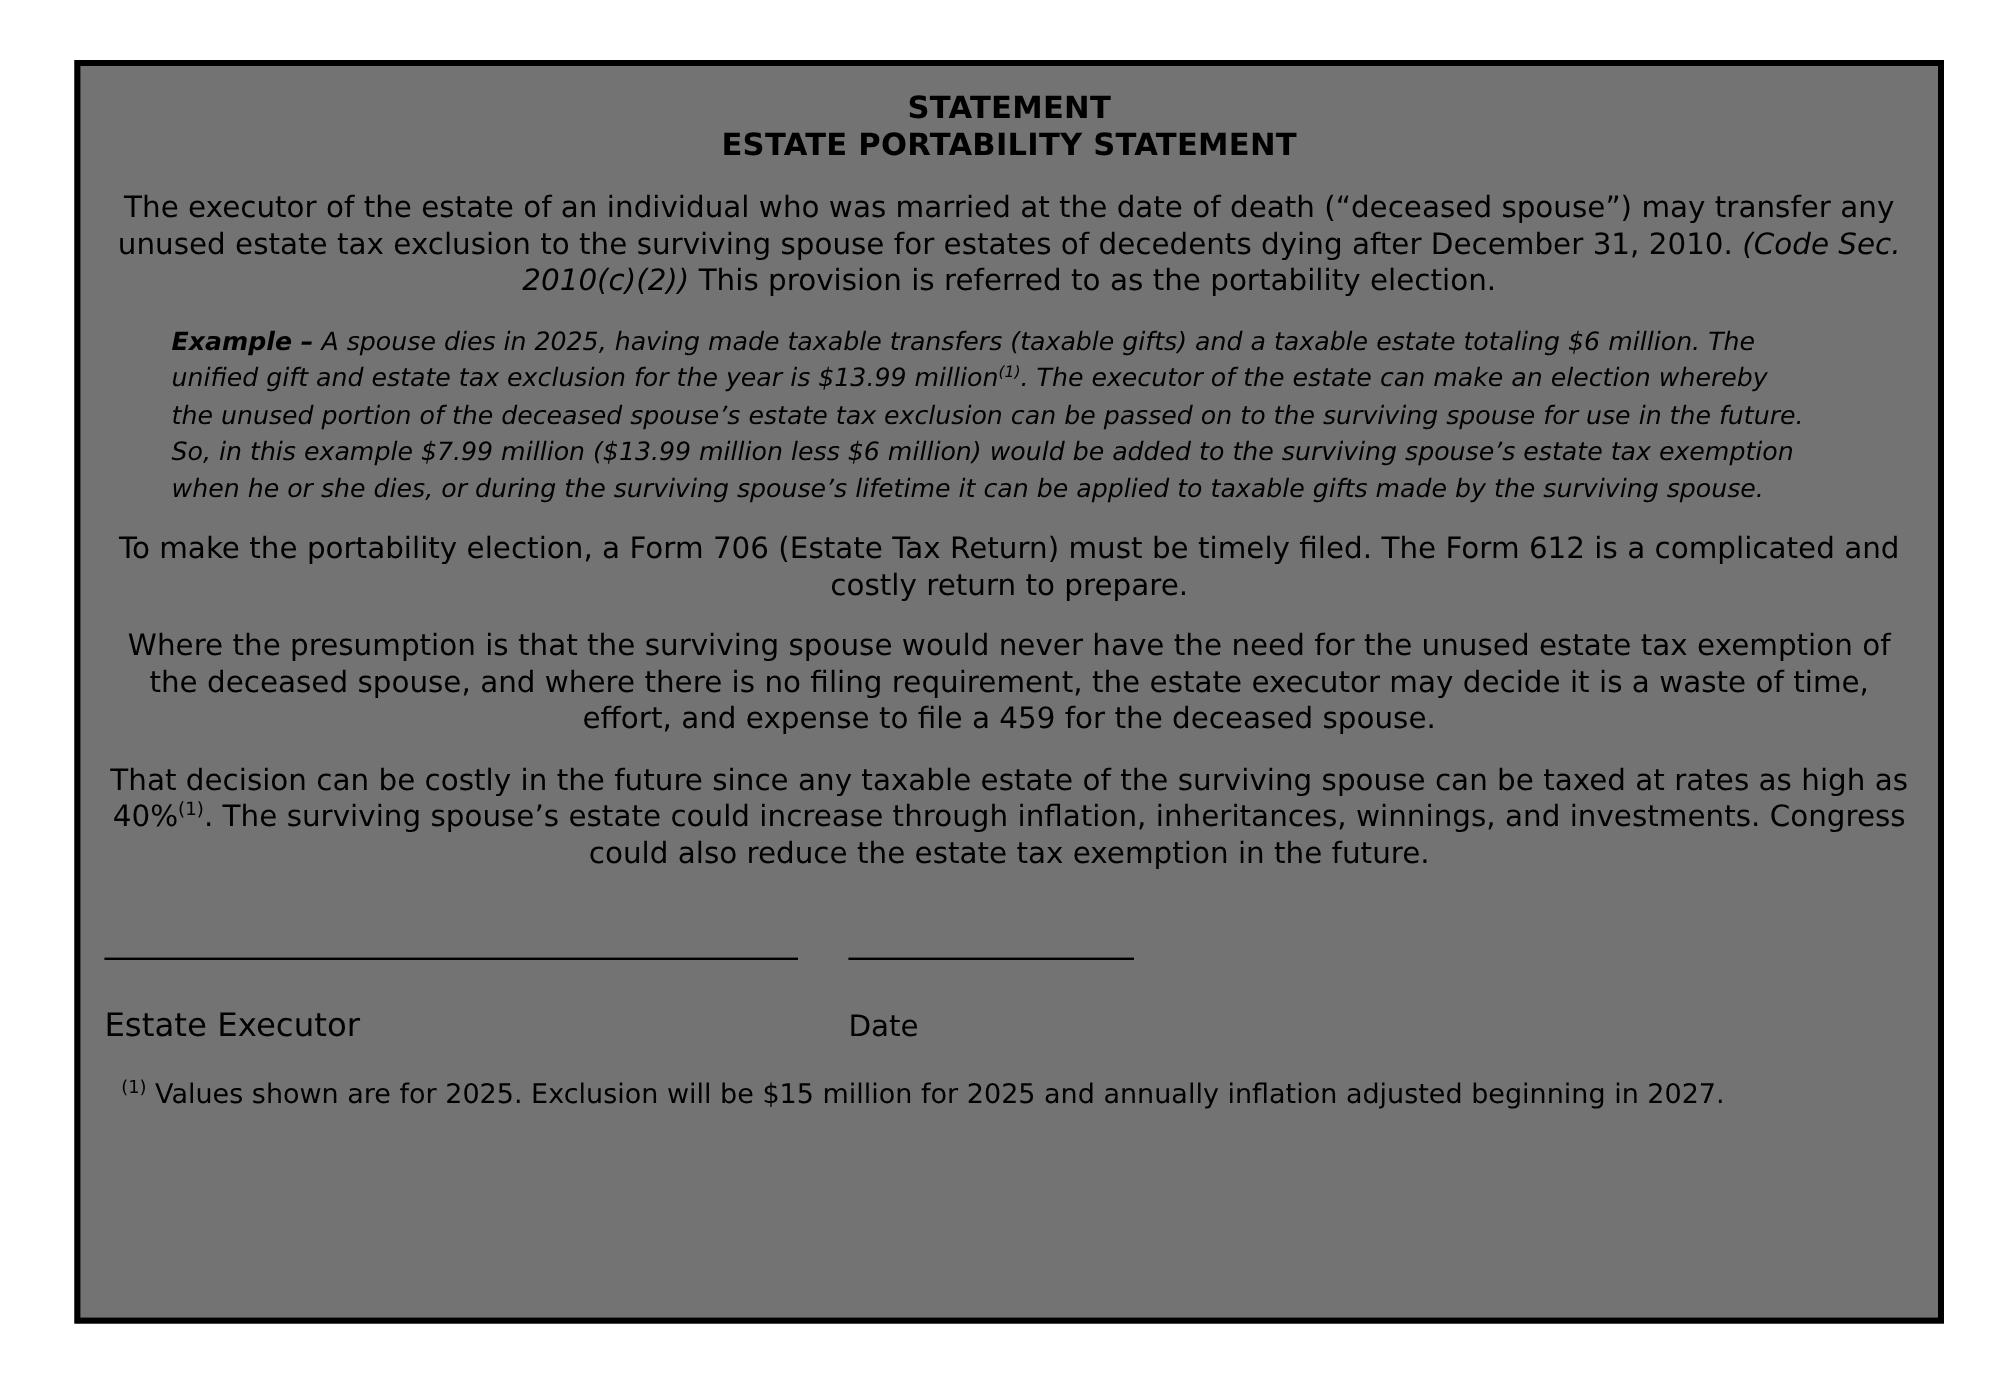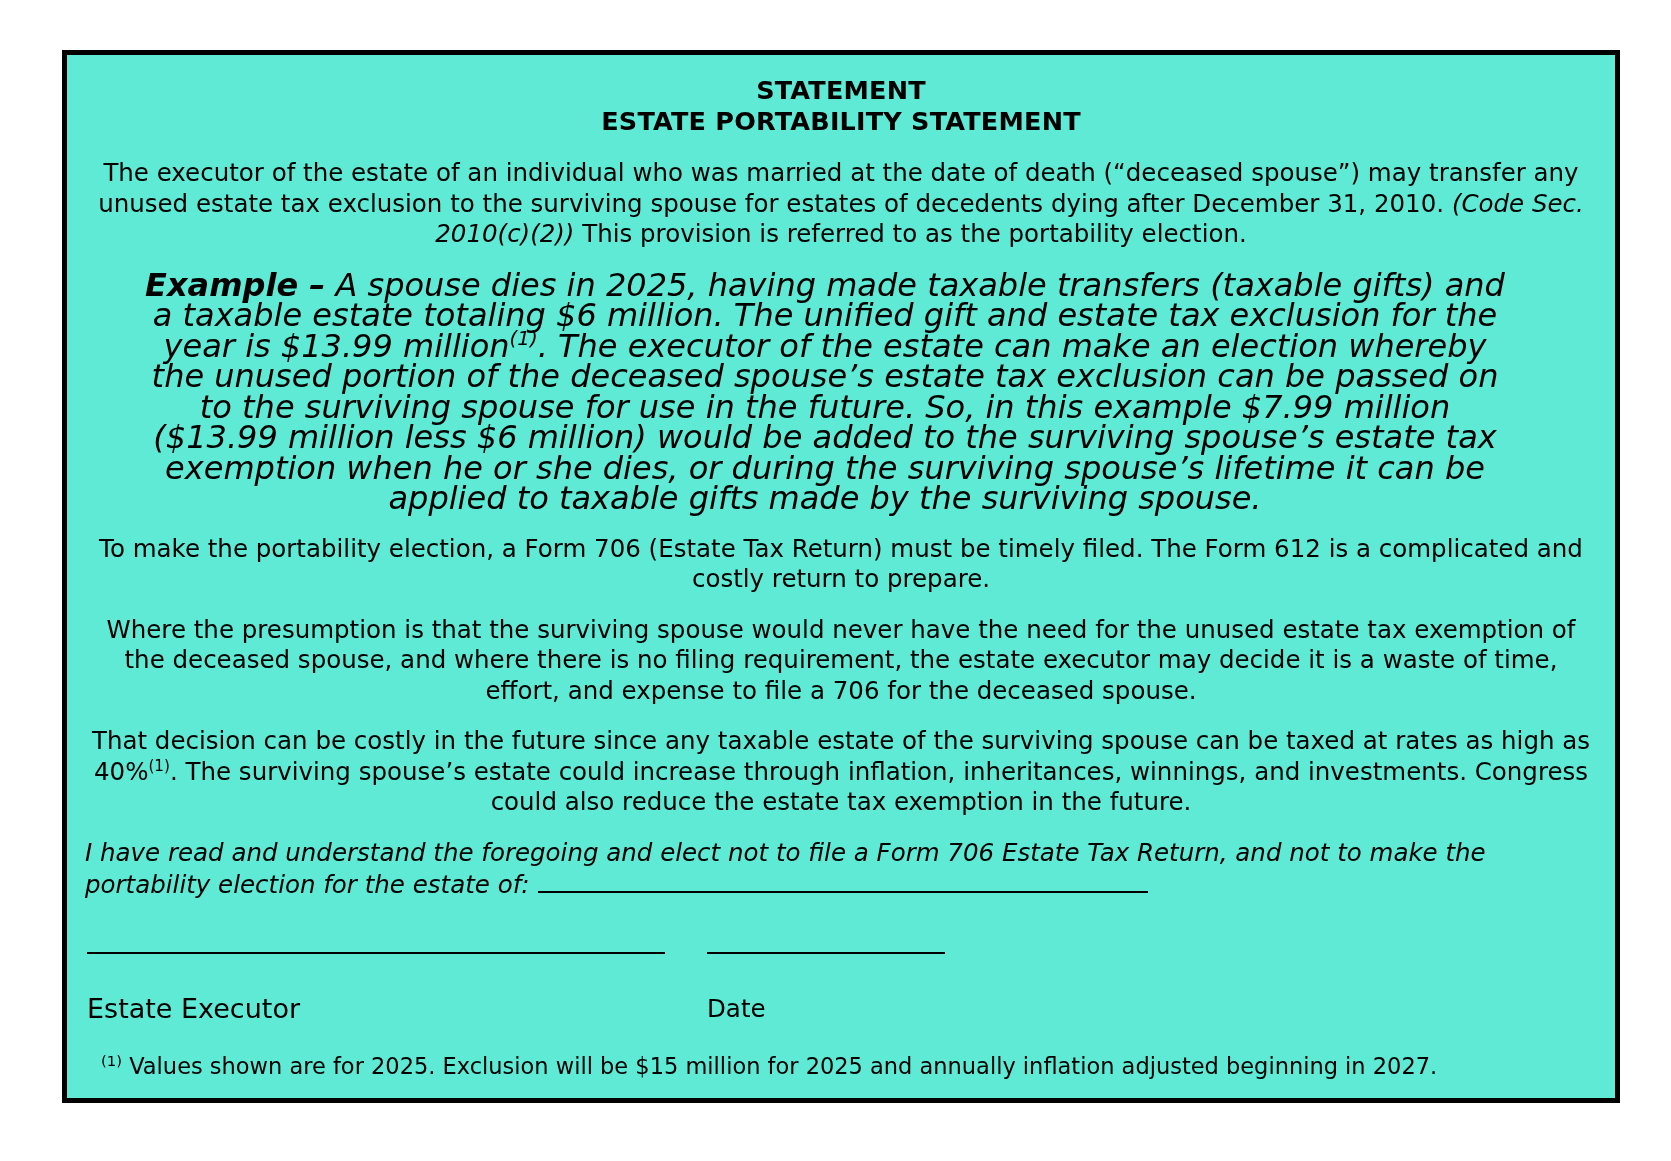--- a/index.html
+++ b/index.html
@@ -16,21 +16,21 @@
   }
 
   .page {
     position: absolute;
     left: 62px;
     top: 50px;
     width: 1558px;
     height: 1053px;
     box-sizing: border-box;
     border: 5px solid #000000;
-    background: #5eead4;
+    background: #737373;
   }
 
   .inner {
     position: absolute;
     left: 18px;
     top: 14px;
     right: 18px;
   }
 
   .title-block {
@@ -53,27 +53,26 @@
     padding: 0;
     text-align: center;
     white-space: pre-line;
   }
 
   .gap-1 { height: 21px; }
   .gap-2 { height: 20px; }
 
   .example-block {
     font-style: italic;
-    font-size: 32px;
+    font-size: 21px;
     line-height: 30.5px;
     margin: 0;
     padding-left: 58px;
     padding-right: 90px;
     white-space: pre-line;
-    text-align: center;
   }
   .example-lead {
     font-weight: bold;
     font-style: italic;
   }
 
   sup.fn {
     font-size: 0.62em;
     vertical-align: super;
     line-height: 0;
@@ -168,29 +167,28 @@
     <div class="gap-2"></div>
 
     <p class="example-block"><span class="example-lead">Example –</span><span> A spouse dies in 2025, having made taxable transfers (taxable gifts) and a taxable estate totaling $6 million. The unified gift and estate tax exclusion for the year is $13.99 million</span><sup class="fn">(1)</sup><span>. The executor of the estate can make an election whereby the unused portion of the deceased spouse’s estate tax exclusion can be passed on to the surviving spouse for use in the future.  So, in this example $7.99 million ($13.99 million less $6 million) would be added to the surviving spouse’s estate tax exemption when he or she dies, or during the surviving spouse’s lifetime it can be applied to taxable gifts made by the surviving spouse.</span></p>
 
     <div class="gap-2"></div>
 
     <p class="body-para">To make the portability election, a Form 706 (Estate Tax Return) must be timely filed. The Form 612 is a complicated and costly return to prepare.</p>
 
     <div class="gap-2"></div>
 
-    <p class="body-para">Where the presumption is that the surviving spouse would never have the need for the unused estate tax exemption of the deceased spouse, and where there is no filing requirement, the estate executor may decide it is a waste of time, effort, and expense to file a 706 for the deceased spouse.</p>
+    <p class="body-para">Where the presumption is that the surviving spouse would never have the need for the unused estate tax exemption of the deceased spouse, and where there is no filing requirement, the estate executor may decide it is a waste of time, effort, and expense to file a 459 for the deceased spouse.</p>
 
     <div class="gap-2"></div>
 
     <p class="body-para"><span>That decision can be costly in the future since any taxable estate of the surviving spouse can be taxed at rates as high as 40%</span><sup class="fn">(1)</sup><span>.  The surviving spouse’s estate could increase through inflation, inheritances, winnings, and investments. Congress could also reduce the estate tax exemption in the future.</span></p>
 
     <div class="gap-2"></div>
 
-    <p class="italic-para"><span>I have read and understand the foregoing and elect not to file a Form 706 Estate Tax Return, and not to make the portability election for the estate of:</span><span class="sig-inline-rule"></span></p>
 
     <div class="sig-rules">
       <div class="rule-exec"></div>
       <div class="rule-date"></div>
     </div>
 
     <div class="sig-labels">
       <span class="label-exec">Estate Executor</span>
       <span class="label-date">Date</span>
     </div>

